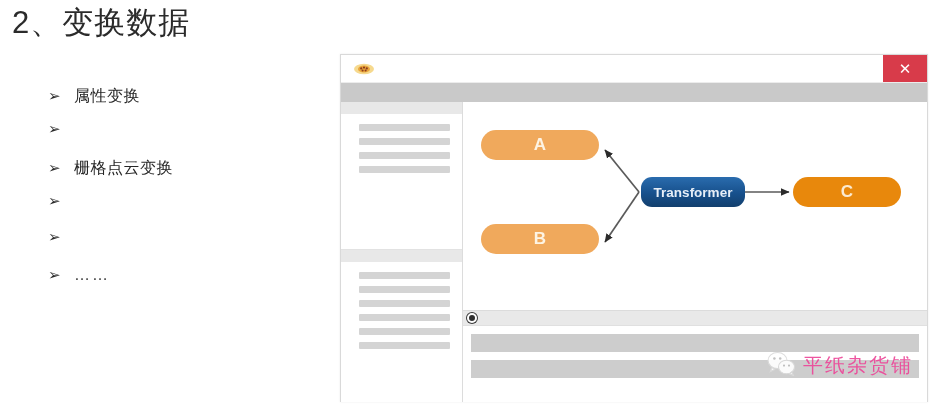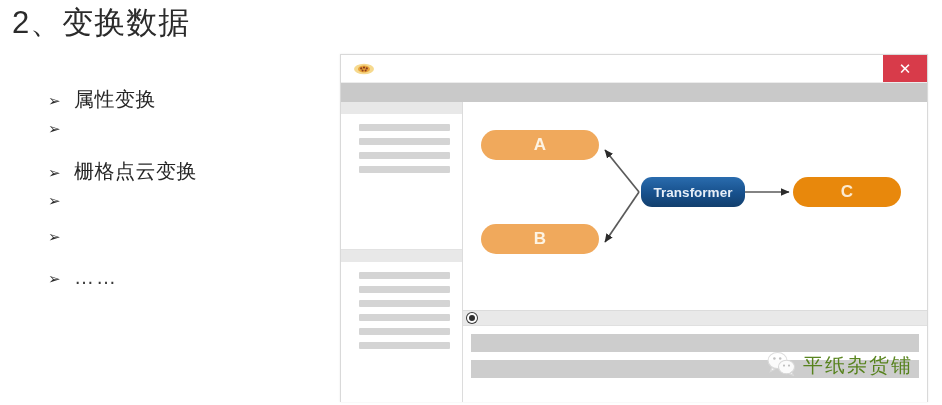--- a/index.html
+++ b/index.html
@@ -16,21 +16,21 @@
     position: absolute; left: 12px; top: 2px;
     font-size: 31px; color: #2b2b2b; letter-spacing: 1px;
     font-weight: 400; white-space: nowrap;
   }
   .bullet-list { position: absolute; left: 48px; top: 86px; width: 280px; }
   .bullet-row { display: flex; align-items: baseline; height: 36px; }
   .bullet-mark {
     width: 26px; font-size: 15px; color: #2c2c2c; flex: 0 0 26px;
     line-height: 1; font-family: "DejaVu Sans", sans-serif;
   }
-  .bullet-text { font-size: 20px; color: #262626; white-space: nowrap; letter-spacing: .5px; }
+  .bullet-text { font-size: 16px; color: #262626; white-space: nowrap; letter-spacing: .5px; }
   .bullet-text.dots { letter-spacing: 2px; color: #3a3a3a; }
 
   
   .app-window {
     position: absolute; left: 340px; top: 54px;
     width: 588px; height: 348px;
     background: #ffffff;
     border: 1px solid #d9d9d9;
     box-shadow: 0 0 2px rgba(0,0,0,.08);
   }
@@ -80,21 +80,21 @@
   .pane-body { padding: 8px 8px 0 8px; }
   .wide-bar { height: 18px; background: #cdcdcd; margin-bottom: 8px; }
 
   
   .watermark {
     position: absolute; right: 14px; bottom: 22px;
     display: flex; align-items: center; gap: 7px;
     opacity: .92; pointer-events: none;
   }
   .wm-text {
-    font-size: 20px; color: #4d7c0f; letter-spacing: 2px;
+    font-size: 20px; color: #ec4899; letter-spacing: 2px;
     font-family: Liberation Mono, monospace;
   }
 </style>
 </head>
 <body>
 
 <div id="root">
 
   <div class="slide-title">2、变换数据</div>
 

